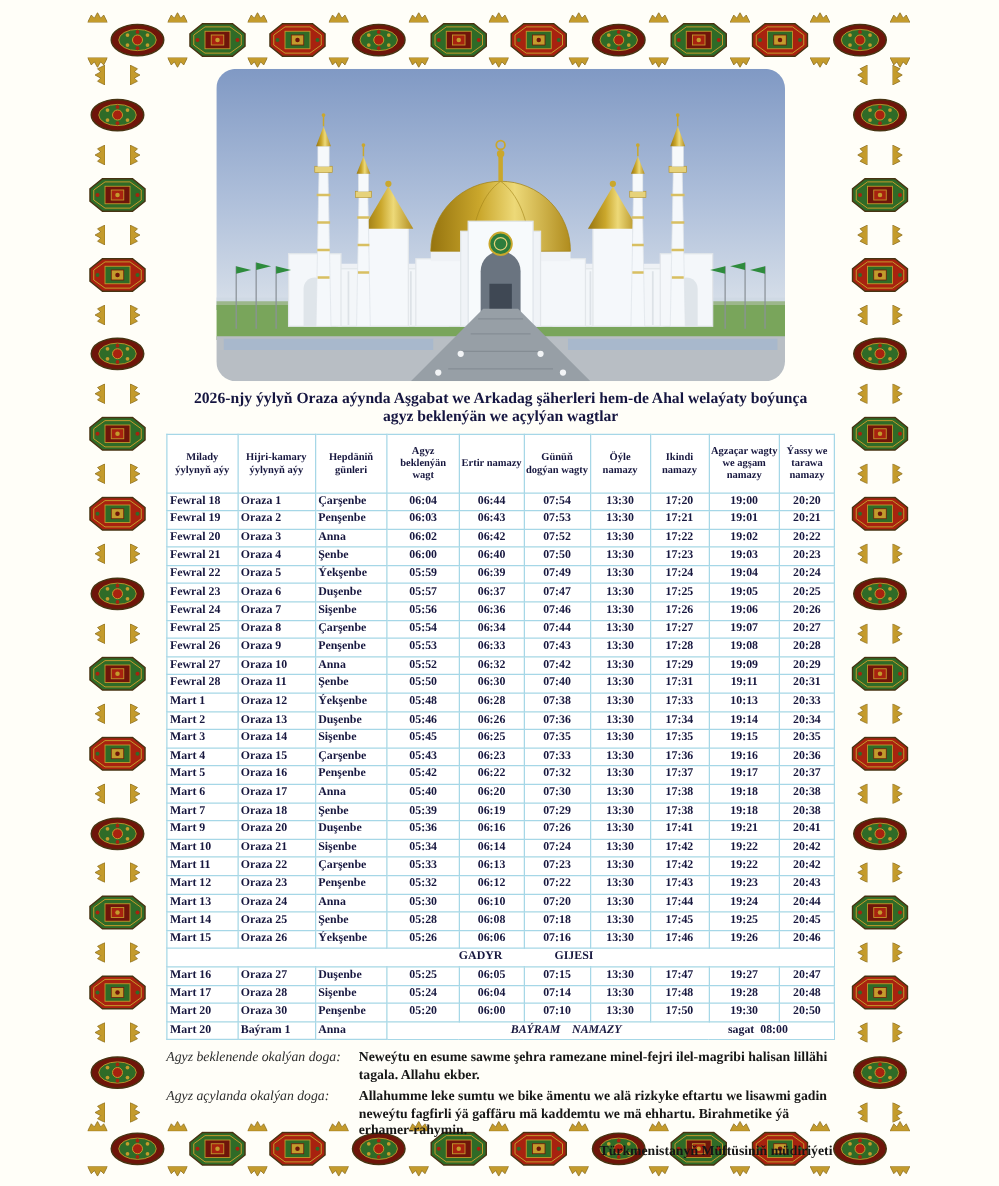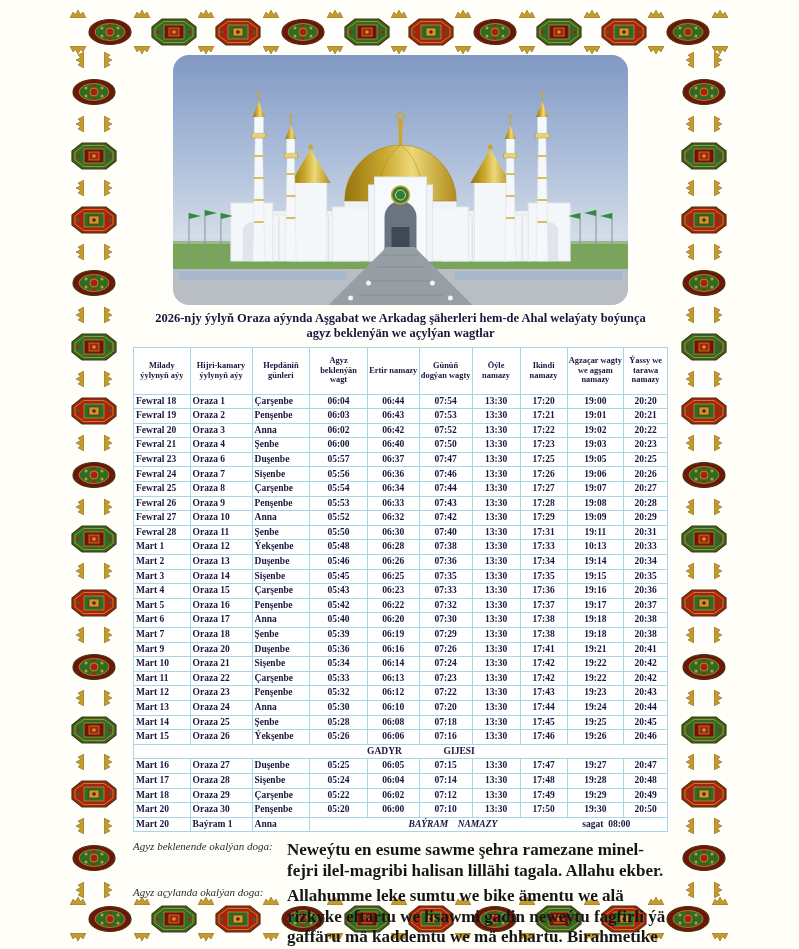--- a/index.html
+++ b/index.html
@@ -37,21 +37,21 @@
   table.tt th, table.tt td{border:1.5px solid #a6d7e7;background:#ffffff;}
   table.tt th{font-size:8.4px;line-height:1.12;text-align:center;vertical-align:middle;height:44px;padding:1px;}
   table.tt td{height:13.6px;padding:0 2px;line-height:1;white-space:nowrap;overflow:hidden;}
   td.l{text-align:left;padding-left:5px;}
   td.t{text-align:center;}
   td.merged{position:relative;}
   td.merged span{position:absolute;top:50%;transform:translate(-50%,-50%);white-space:pre;}
 
   .dogas{margin-top:8px;display:grid;grid-template-columns:150px 1fr;column-gap:4px;row-gap:4px;}
   .doga-label{font-style:italic;font-size:11px;color:#2a2a2a;}
-  .doga-text{font-weight:bold;font-size:17px;line-height:1.22;color:#161616;}
+  .doga-text{font-weight:bold;font-size:11px;line-height:1.22;color:#161616;}
   .signature{margin-top:4px;text-align:right;font-weight:bold;font-size:11px;color:#161616;padding-right:2px;}
 </style>
 </head>
 <body>
 
 <div class="page">
 
   <div class="b-strip b-h b-top">
       <div class="cpair-h">
         <svg class="" width="16" height="8" viewBox="0 0 16 8">
@@ -1127,20 +1127,32 @@
             <td class="l">Şenbe</td>
             <td class="t">06:00</td>
             <td class="t">06:40</td>
             <td class="t">07:50</td>
             <td class="t">13:30</td>
             <td class="t">17:23</td>
             <td class="t">19:03</td>
             <td class="t">20:23</td>
           </tr>
           <tr>
+            <td class="l">Fewral 22</td>
+            <td class="l">Oraza 5</td>
+            <td class="l">Ýekşenbe</td>
+            <td class="t">05:59</td>
+            <td class="t">06:39</td>
+            <td class="t">07:49</td>
+            <td class="t">13:30</td>
+            <td class="t">17:24</td>
+            <td class="t">19:04</td>
+            <td class="t">20:24</td>
+          </tr>
+          <tr>
             <td class="l">Fewral 23</td>
             <td class="l">Oraza 6</td>
             <td class="l">Duşenbe</td>
             <td class="t">05:57</td>
             <td class="t">06:37</td>
             <td class="t">07:47</td>
             <td class="t">13:30</td>
             <td class="t">17:25</td>
             <td class="t">19:05</td>
             <td class="t">20:25</td>
@@ -1395,32 +1407,20 @@
             <td class="l">Mart 17</td>
             <td class="l">Oraza 28</td>
             <td class="l">Sişenbe</td>
             <td class="t">05:24</td>
             <td class="t">06:04</td>
             <td class="t">07:14</td>
             <td class="t">13:30</td>
             <td class="t">17:48</td>
             <td class="t">19:28</td>
             <td class="t">20:48</td>
-          </tr>
-          <tr>
-            <td class="l">Mart 18</td>
-            <td class="l">Oraza 29</td>
-            <td class="l">Çarşenbe</td>
-            <td class="t">05:22</td>
-            <td class="t">06:02</td>
-            <td class="t">07:12</td>
-            <td class="t">13:30</td>
-            <td class="t">17:49</td>
-            <td class="t">19:29</td>
-            <td class="t">20:49</td>
           </tr>
           <tr>
             <td class="l">Mart 20</td>
             <td class="l">Oraza 30</td>
             <td class="l">Penşenbe</td>
             <td class="t">05:20</td>
             <td class="t">06:00</td>
             <td class="t">07:10</td>
             <td class="t">13:30</td>
             <td class="t">17:50</td>

